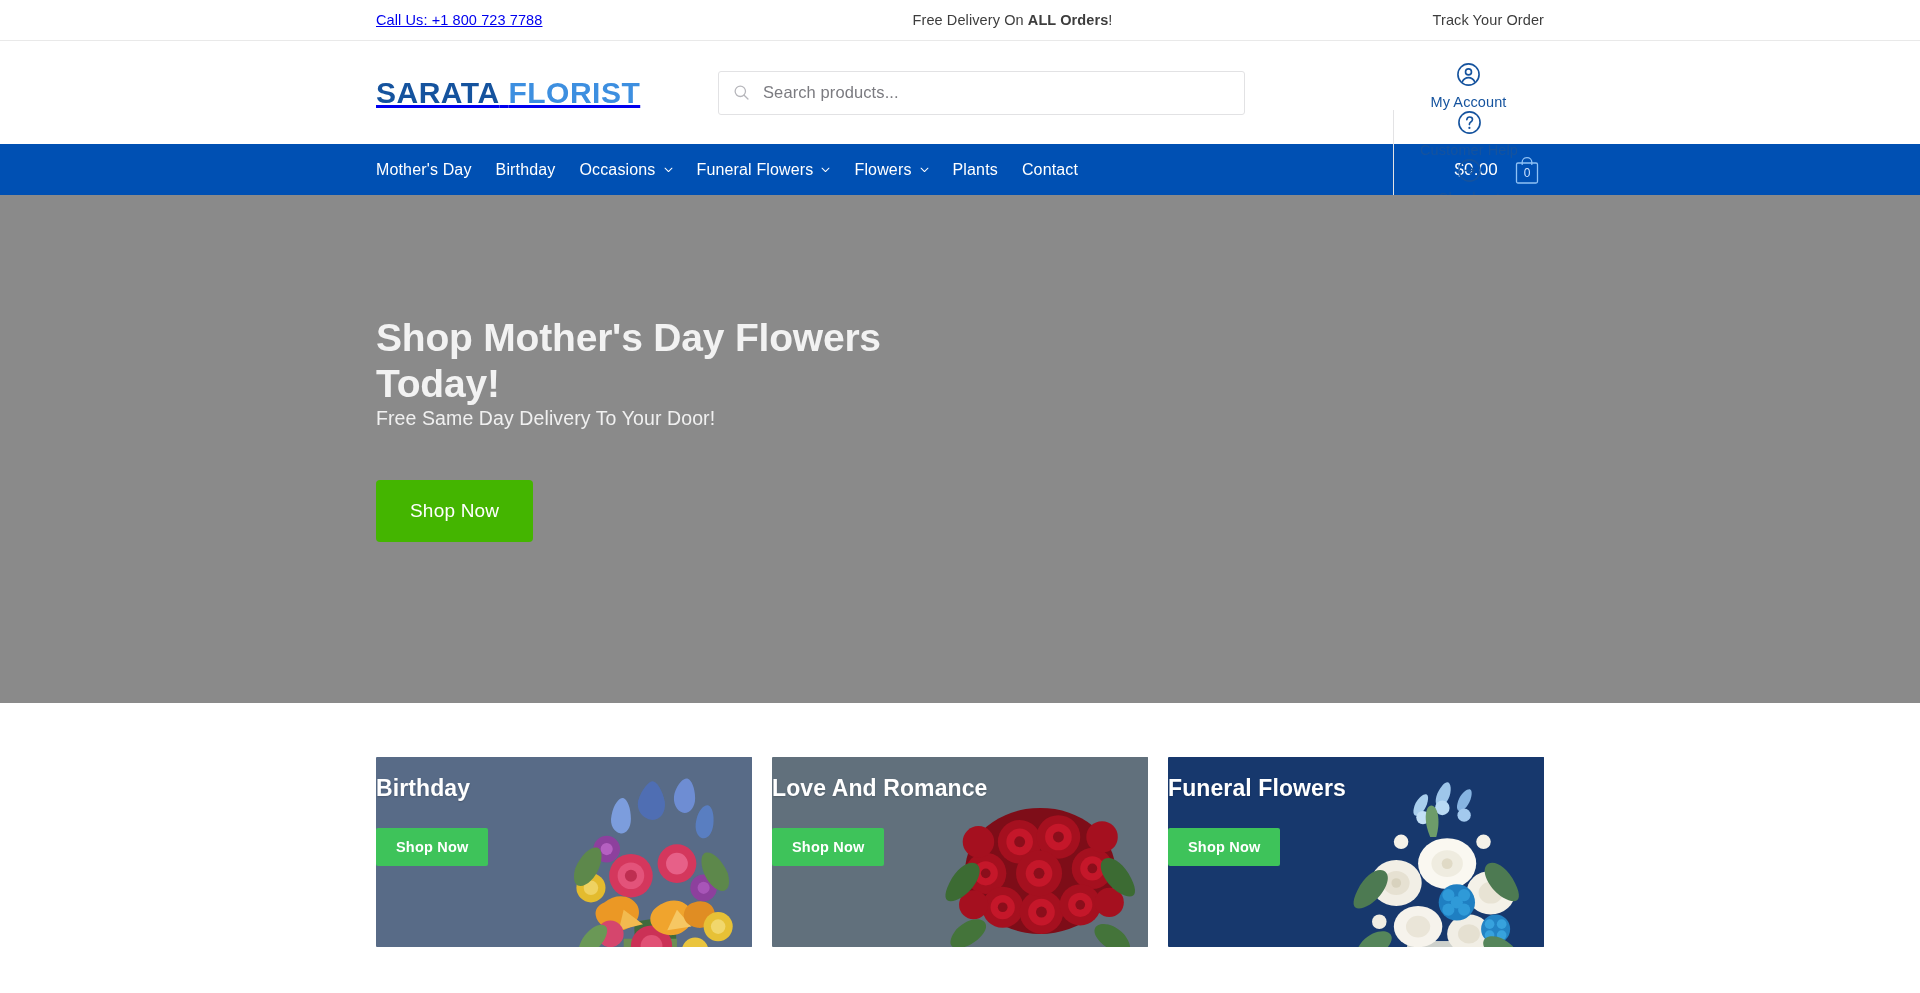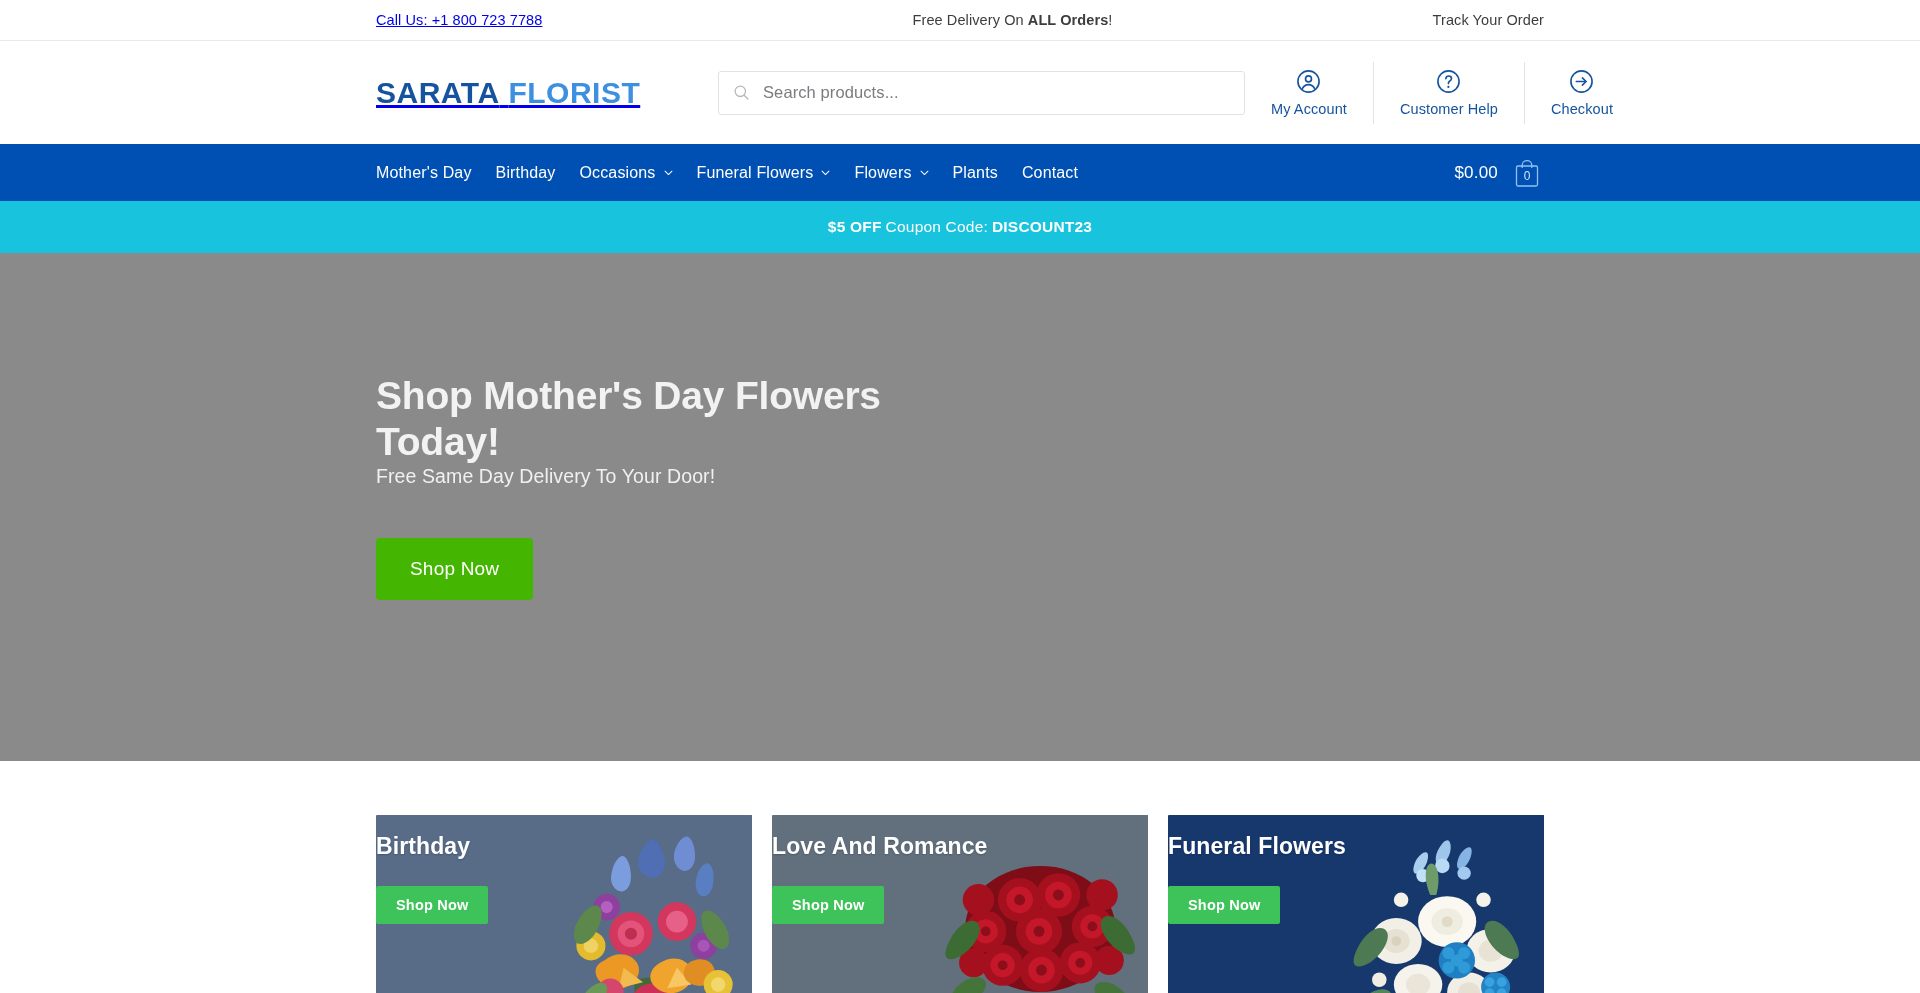--- a/index.html
+++ b/index.html
@@ -93,20 +93,21 @@
     background: transparent;
     letter-spacing: .1px;
   }
   .search-input::placeholder { color: #7b7b80; opacity: 1; }
 
   .header-actions {
     margin-left: auto;
     display: flex;
     align-items: stretch;
     height: 62px;
+    flex-direction: column;
   }
   .haction {
     display: flex;
     flex-direction: column;
     align-items: center;
     justify-content: center;
     padding: 0 26px;
     text-decoration: none;
     color: #15539e;
     position: relative;
@@ -115,21 +116,21 @@
   .haction .hicon { display: block; width: 25px; height: 25px; margin-bottom: 7px; }
   .haction .hlabel {
     font-size: 14.5px;
     color: #15539e;
     white-space: nowrap;
     letter-spacing: .1px;
   }
 
   
   .navbar {
-    height: 57px;
+    height: 51px;
     background: #0050b3;
     display: flex;
     align-items: flex-end;
   }
   .nav-inner {
     width: 1180px;
     margin: 0 auto;
     display: flex;
     align-items: center;
     padding: 0 6px;
@@ -413,25 +414,20 @@
           <svg viewBox="0 0 34 32" fill="none">
             <rect x="6.5" y="9" width="21" height="20" rx="1.5" stroke="#8fc1f5" stroke-width="1.3"></rect>
             <path d="M12.2 10.4V8.1c0-2.5 2.1-4.5 4.8-4.5s4.8 2 4.8 4.5v2.3" stroke="#8fc1f5" stroke-width="1.3" stroke-linecap="round"></path>
           </svg>
           <span class="cart-count">0</span>
         </span>
       </a>
     </div>
   </div>
 
-  <div class="coupon">
-    <b>$5 OFF</b>
-    <span class="c-mid">Coupon Code:</span>
-    <b>DISCOUNT23</b>
-  </div>
 
   <div class="hero">
     <div class="hero-inner">
       <div class="hero-content">
         <div class="hero-title">Shop Mother's Day Flowers Today!</div>
         <div class="hero-sub">Free Same Day Delivery To Your Door!</div>
         <a href="#" class="hero-btn">Shop Now</a>
       </div>
     </div>
   </div>

